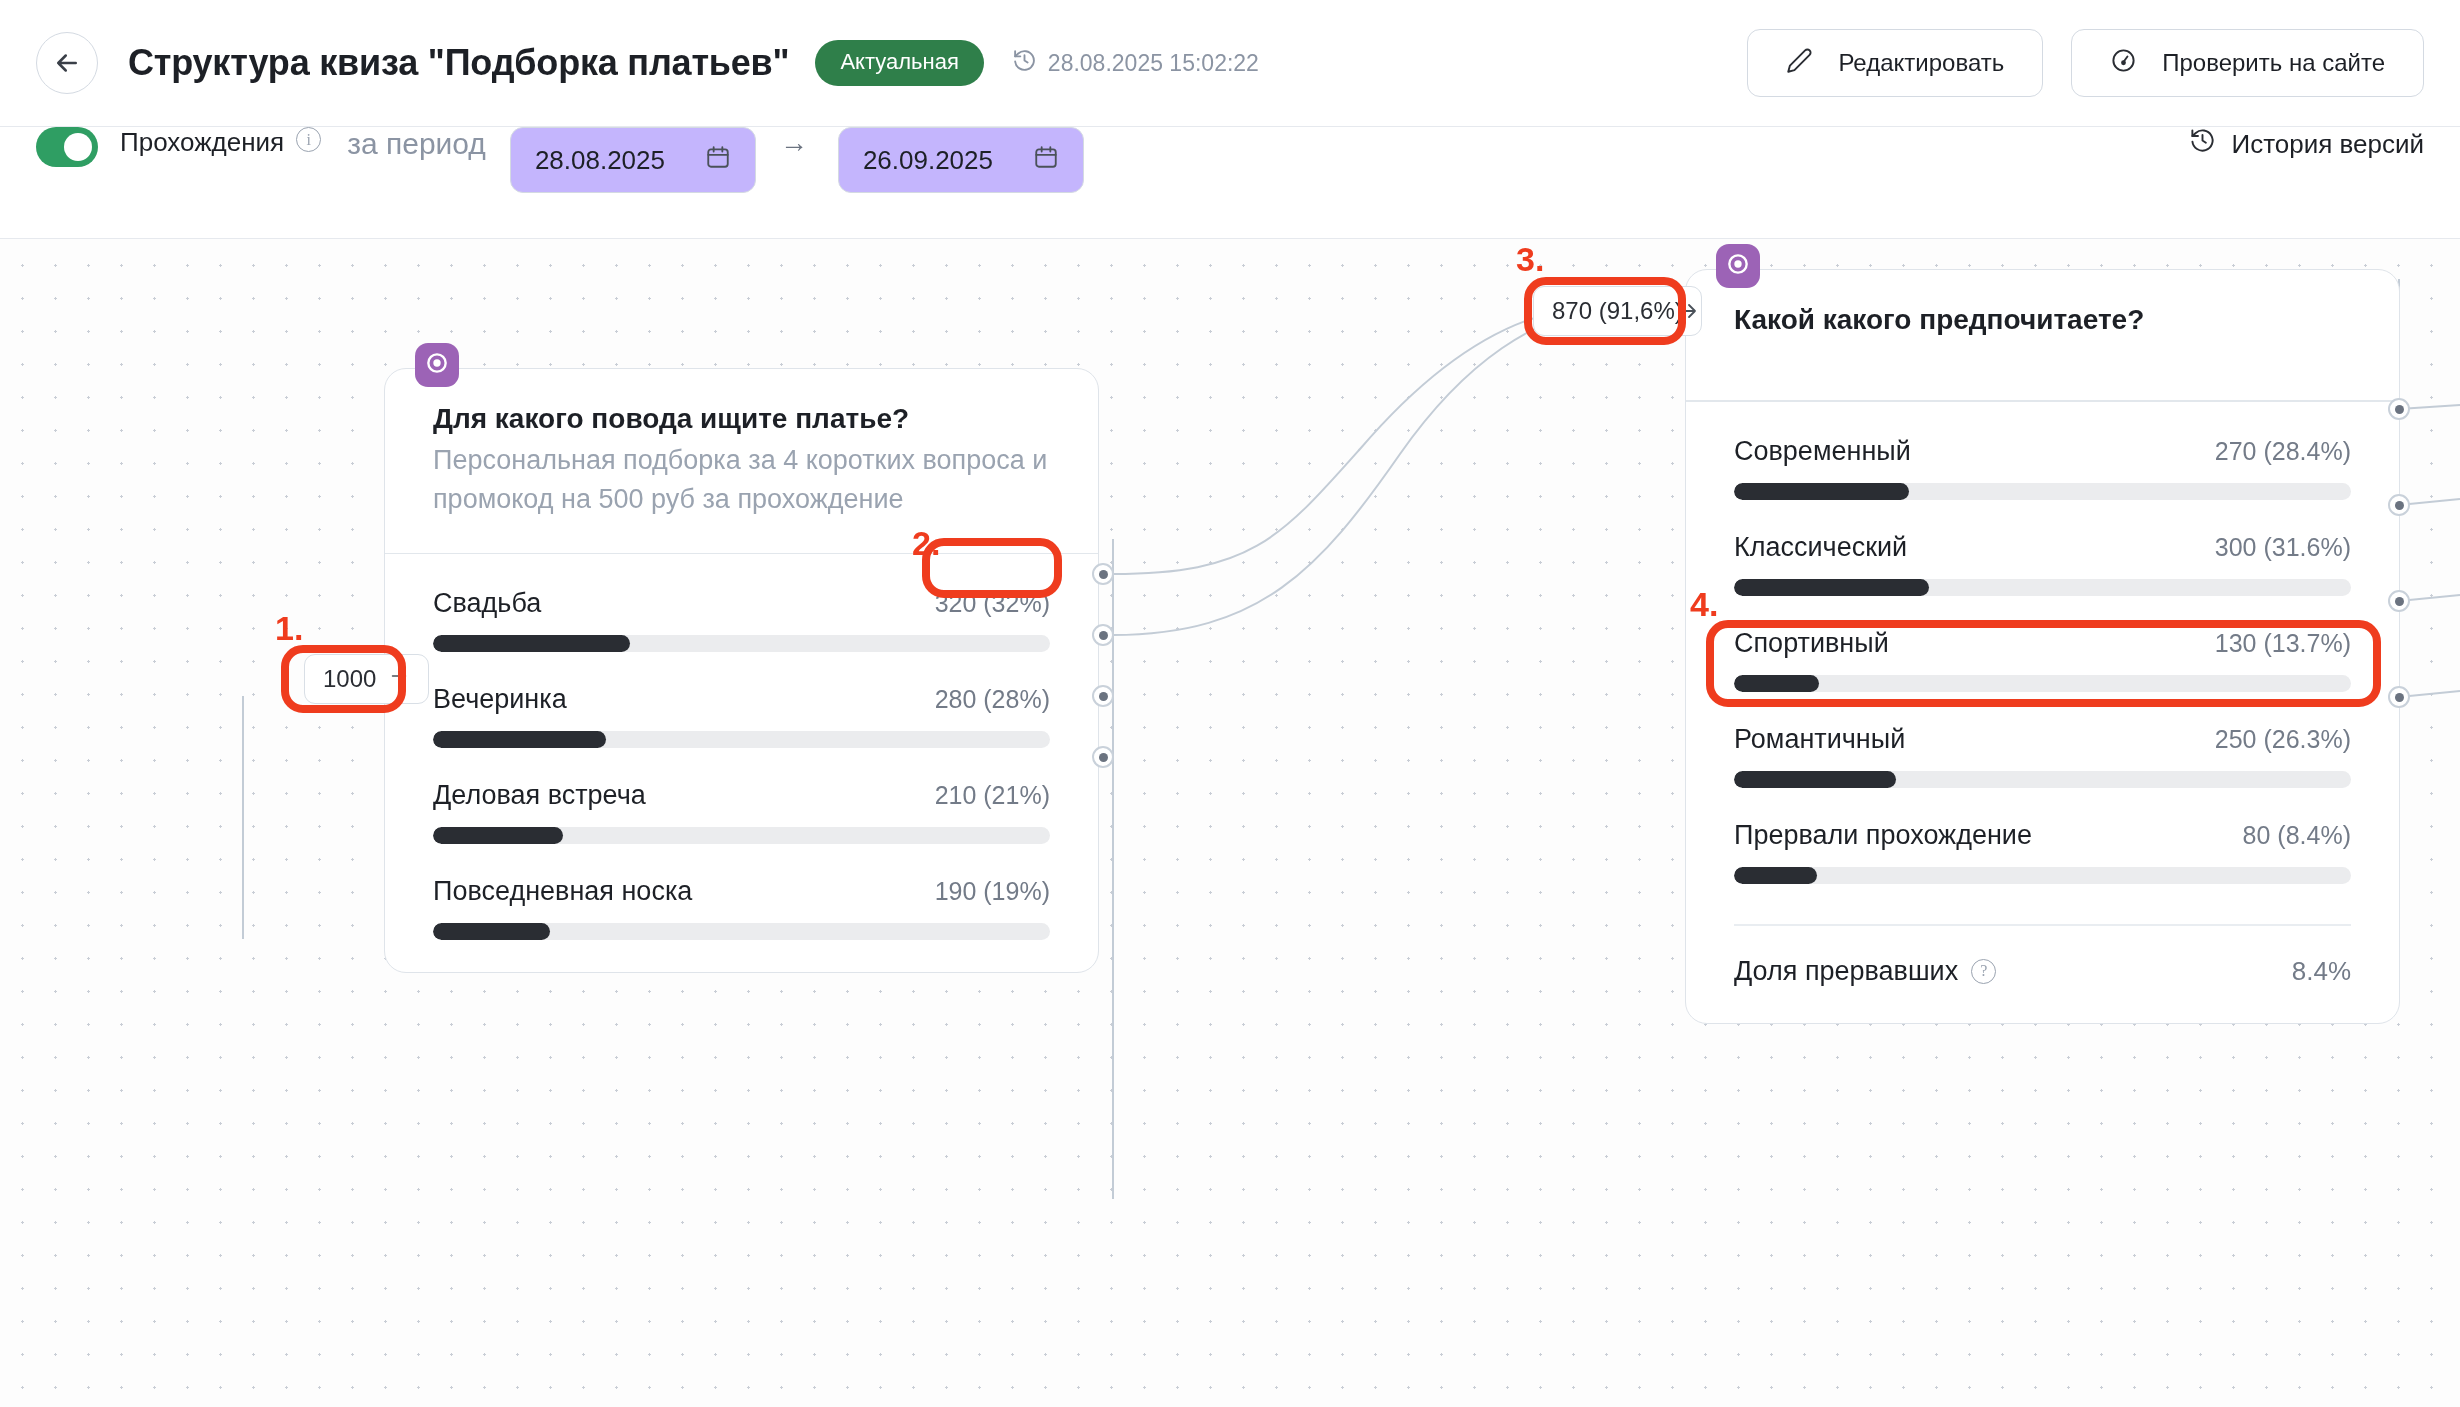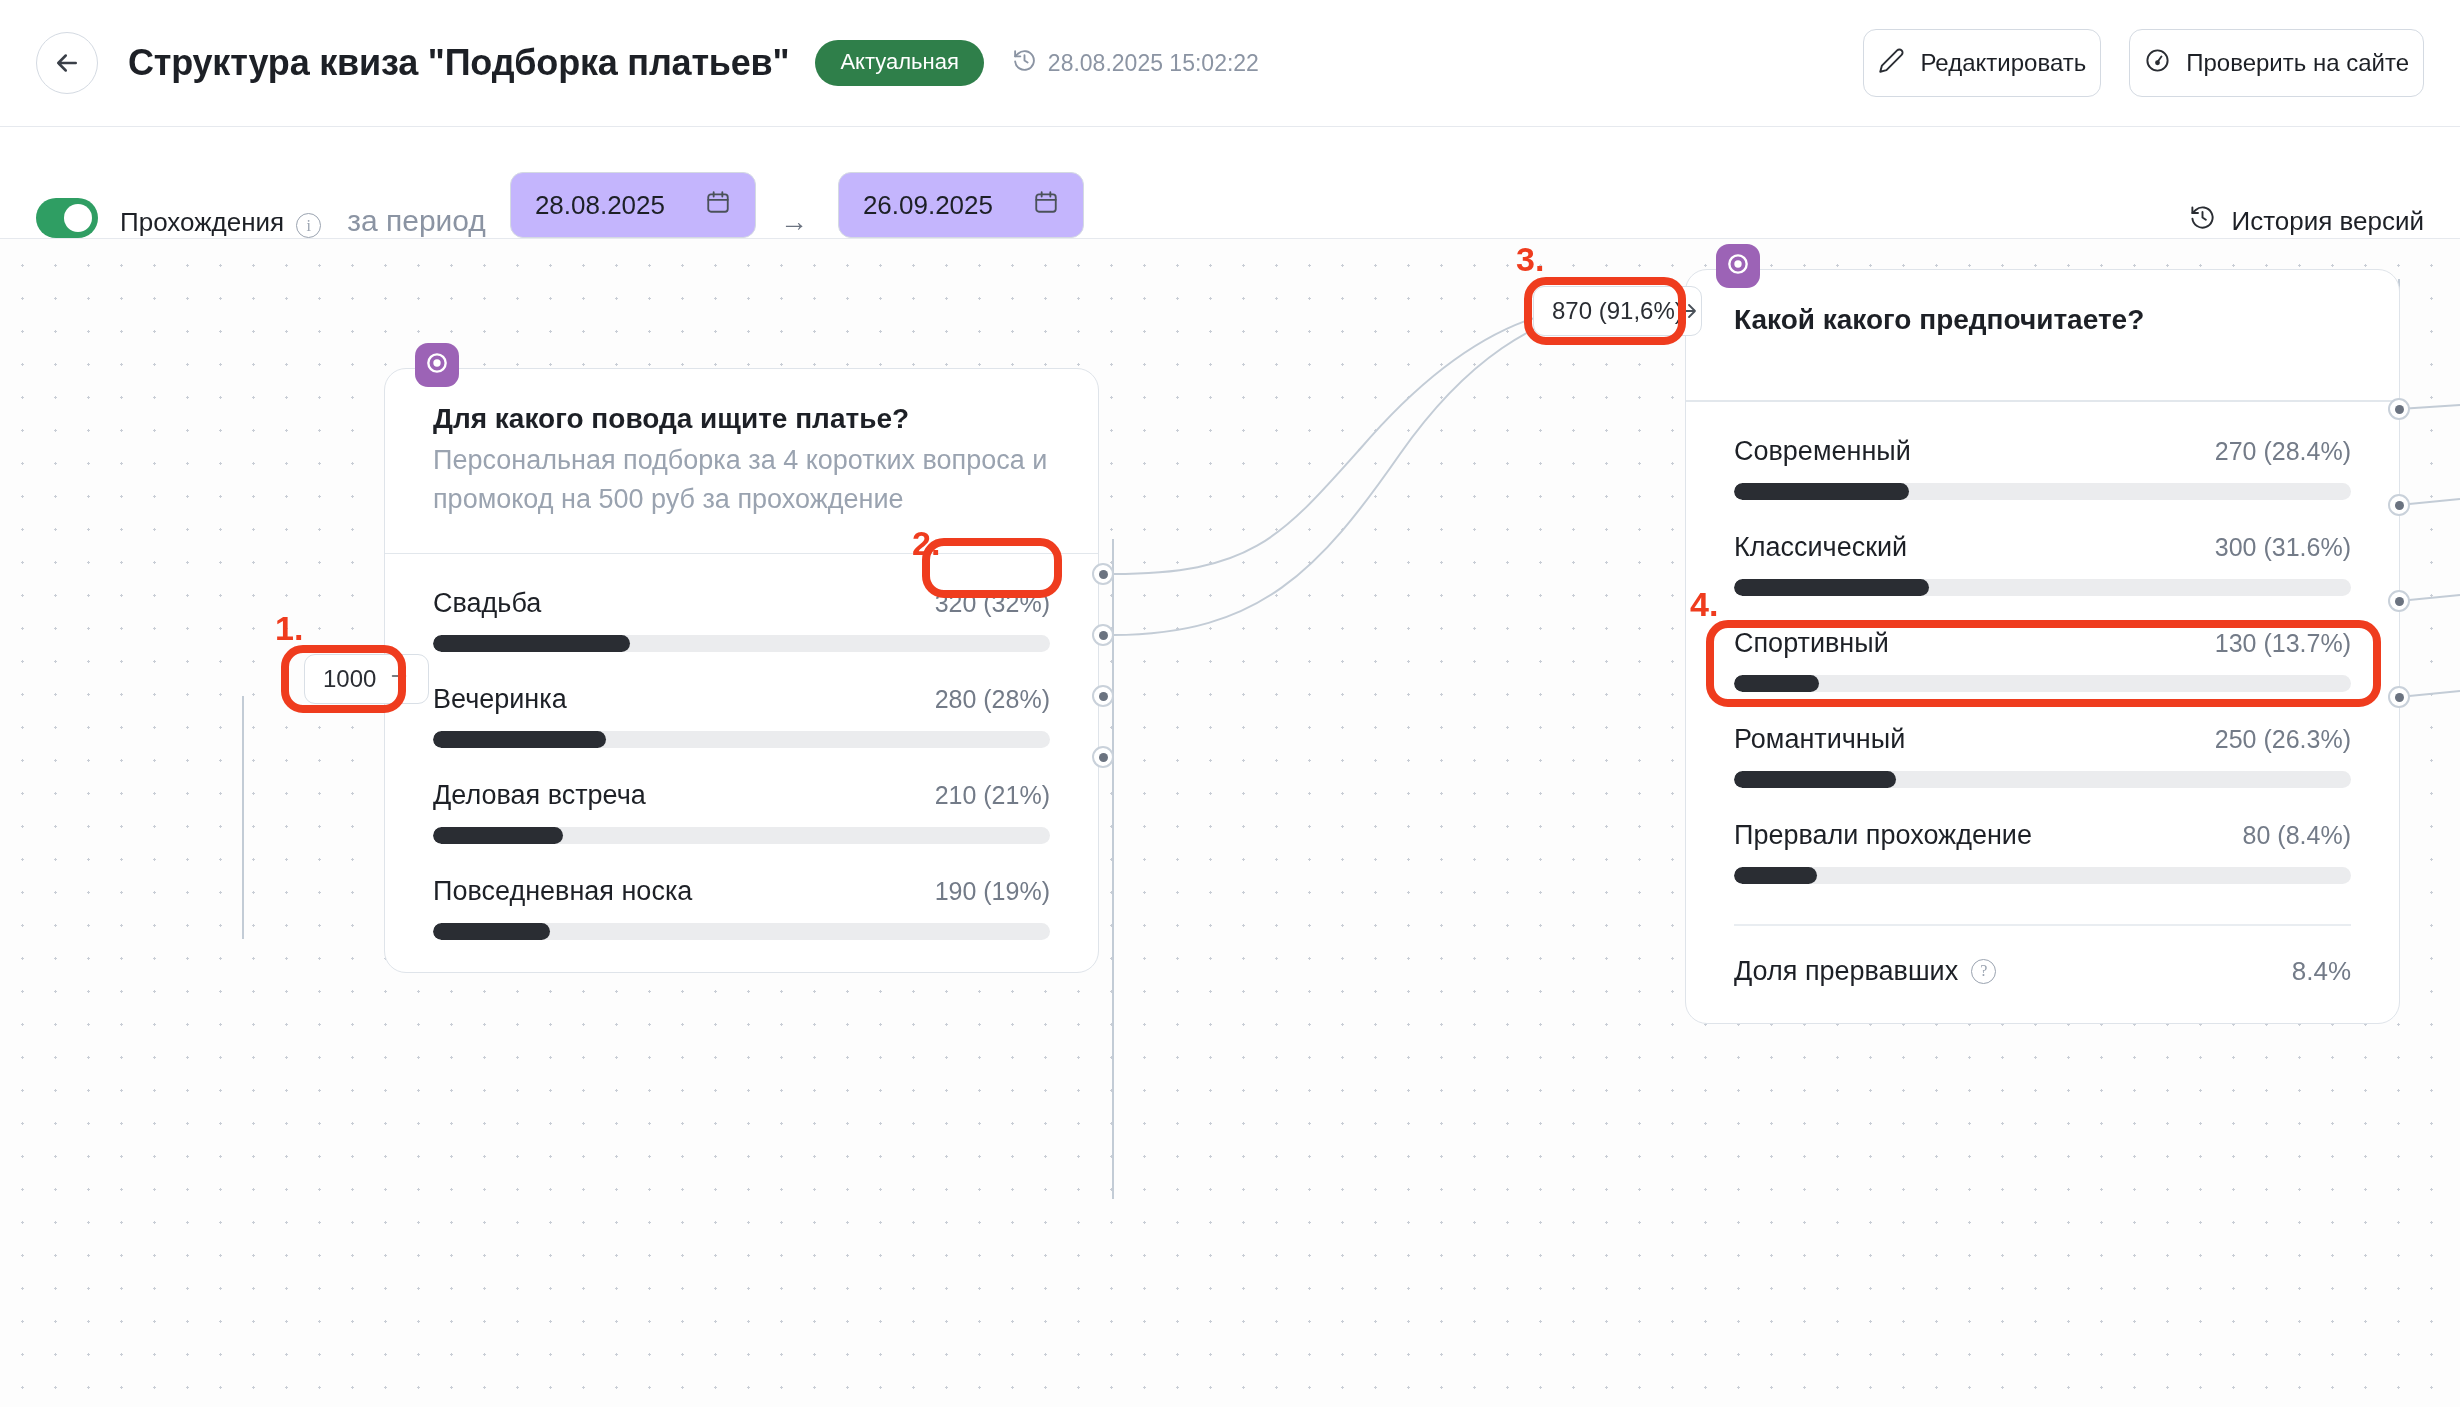--- a/index.html
+++ b/index.html
@@ -54,36 +54,36 @@
     color: #8b94a3;
     font-size: 23px;
     white-space: nowrap;
   }
   .header-spacer { flex: 1 1 auto; }
   .hdr-btn {
     height: 68px;
     border: 1.6px solid #d4dae2;
     border-radius: 13px;
     background: #fff;
-    display: flex; align-items: center; gap: 15px;
-    padding: 0 14px;
+    display: flex; align-items: center; gap: 25px;
+    padding: 0 38px;
     font-size: 24px;
     color: #1d2026;
     cursor: pointer;
     white-space: nowrap;
   }
   .hdr-btn + .hdr-btn { margin-left: 28px; }
 
   
   .toolbar {
     position: absolute; top: 127px; left: 0;
     width: 2460px; height: 112px;
     background: #fff;
     border-bottom: 1px solid #e6e9ee;
-    display: flex; align-items: flex-end;
+    display: flex; align-items: flex-start;
     padding: 0 36px;
   }
   .switch {
     width: 62px; height: 40px; min-width: 62px;
     border-radius: 999px;
     background: #2f9e63;
     position: relative;
     cursor: pointer;
   }
   .switch::after {

